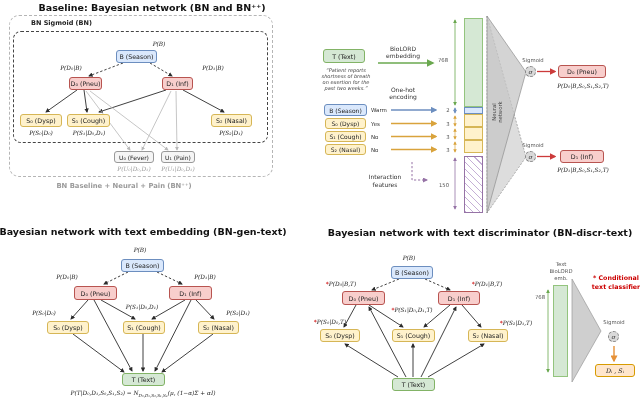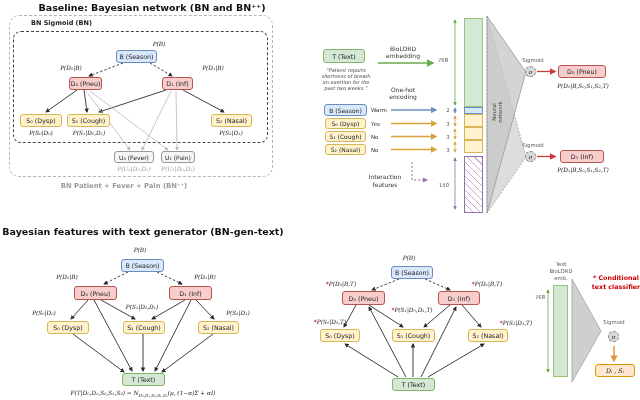--- a/index.html
+++ b/index.html
@@ -139,21 +139,21 @@
     <path class="k" d="M413,377 L413,344" marker-end="url(#mk)"></path>
     <path class="k" d="M428,377 L484,344" marker-end="url(#mk)"></path>
 
     <polygon points="572,279 572,382 601,331" fill="#cfcfcf" stroke="#9a9a9a" stroke-width="0.7"></polygon>
     <path d="M548,290 L548,372" stroke="#6aa84f" stroke-width="0.8" fill="none" marker-start="url(#mgn)" marker-end="url(#mgn)"></path>
     <path d="M614,346 L614,361" stroke="#e69138" stroke-width="1.4" fill="none" marker-end="url(#mor)"></path>
   </svg>
 
   <div class="ptitle" style="left:152px;top:2px;">Baseline: Bayesian network (BN and BN⁺⁺)</div>
   <div class="abs" style="left:31px;top:19px;font-size:6.5px;font-weight:bold;color:#222;z-index:7;">BN Sigmoid (BN)</div>
-  <div class="abs" style="left:124px;top:182px;transform:translateX(-50%);font-size:6.8px;font-weight:bold;color:#9a9a9a;white-space:nowrap;z-index:7;">BN Patient + Fever + Pain (BN⁺⁺)</div>
+  <div class="abs" style="left:124px;top:182px;transform:translateX(-50%);font-size:6.8px;font-weight:bold;color:#9a9a9a;white-space:nowrap;z-index:7;">BN Baseline + Neural + Pain (BN⁺⁺)</div>
 
   <div class="node blue" style="left:116px;top:50px;width:41px;height:13px;">B (Season)</div>
   <div class="node red" style="left:69px;top:77px;width:33px;height:13px;">D₀ (Pneu)</div>
   <div class="node red" style="left:162px;top:77px;width:31px;height:13px;">D₁ (Inf)</div>
   <div class="node yellow" style="left:20px;top:114px;width:42px;height:13px;">S₀ (Dysp)</div>
   <div class="node yellow" style="left:67px;top:114px;width:43px;height:13px;">S₁ (Cough)</div>
   <div class="node yellow" style="left:211px;top:114px;width:41px;height:13px;">S₂ (Nasal)</div>
   <div class="node grayn" style="left:114px;top:151px;width:40px;height:12px;font-size:6px;">U₀ (Fever)</div>
   <div class="node grayn" style="left:161px;top:151px;width:34px;height:12px;font-size:6px;">U₁ (Pain)</div>
 
@@ -199,39 +199,40 @@
   <div class="lab tiny" style="left:533px;top:60px;">Sigmoid</div>
   <div class="sig" style="left:525px;top:66px;">σ</div>
   <div class="lab tiny" style="left:533px;top:145px;">Sigmoid</div>
   <div class="sig" style="left:525px;top:151px;">σ</div>
 
   <div class="node red" style="left:558px;top:65px;width:48px;height:13px;">D₀ (Pneu)</div>
   <div class="pl" style="left:583px;top:86px;">P(D₀|B,S₀,S₁,S₂,T)</div>
   <div class="node red" style="left:560px;top:150px;width:44px;height:13px;">D₁ (Inf)</div>
   <div class="pl" style="left:583px;top:170px;">P(D₁|B,S₀,S₁,S₂,T)</div>
 
-  <div class="ptitle" style="left:143px;top:226px;">Bayesian features with text generator (BN-gen-text)</div>
+  <div class="ptitle" style="left:143px;top:226px;">Bayesian network with text embedding (BN-gen-text)</div>
 
   <div class="node blue" style="left:121px;top:259px;width:43px;height:13px;">B (Season)</div>
   <div class="node red" style="left:74px;top:286px;width:43px;height:14px;">D₀ (Pneu)</div>
   <div class="node red" style="left:169px;top:286px;width:43px;height:14px;">D₁ (Inf)</div>
   <div class="node yellow" style="left:47px;top:321px;width:42px;height:13px;">S₀ (Dysp)</div>
   <div class="node yellow" style="left:123px;top:321px;width:42px;height:13px;">S₁ (Cough)</div>
   <div class="node yellow" style="left:198px;top:321px;width:41px;height:13px;">S₂ (Nasal)</div>
   <div class="node greenn" style="left:122px;top:373px;width:43px;height:13px;">T (Text)</div>
 
   <div class="pl" style="left:140px;top:250px;">P(B)</div>
   <div class="pl" style="left:67px;top:277px;">P(D₀|B)</div>
   <div class="pl" style="left:205px;top:277px;">P(D₁|B)</div>
   <div class="pl" style="left:44px;top:313px;">P(S₀|D₀)</div>
   <div class="pl" style="left:142px;top:307px;">P(S₁|D₀,D₁)</div>
   <div class="pl" style="left:238px;top:313px;">P(S₂|D₁)</div>
 
   <div class="pl" style="left:143px;top:394px;"><span>P(T|D₀,D₁,S₀,S₁,S₂) = </span><span>N</span><sub>D₀,D₁,S₀,S₁,S₂</sub><span>(μ, (1−α)Σ + αI)</span></div>
 
+  <div class="ptitle" style="left:480px;top:227px;">Bayesian network with text discriminator (BN-discr-text)</div>
 
   <div class="node blue" style="left:391px;top:266px;width:42px;height:13px;">B (Season)</div>
   <div class="node red" style="left:342px;top:291px;width:43px;height:14px;">D₀ (Pneu)</div>
   <div class="node red" style="left:438px;top:291px;width:42px;height:14px;">D₁ (Inf)</div>
   <div class="node yellow" style="left:320px;top:329px;width:40px;height:13px;">S₀ (Dysp)</div>
   <div class="node yellow" style="left:392px;top:329px;width:43px;height:13px;">S₁ (Cough)</div>
   <div class="node yellow" style="left:468px;top:329px;width:40px;height:13px;">S₂ (Nasal)</div>
   <div class="node greenn" style="left:392px;top:378px;width:43px;height:13px;">T (Text)</div>
 
   <div class="pl" style="left:409px;top:258px;">P(B)</div>

